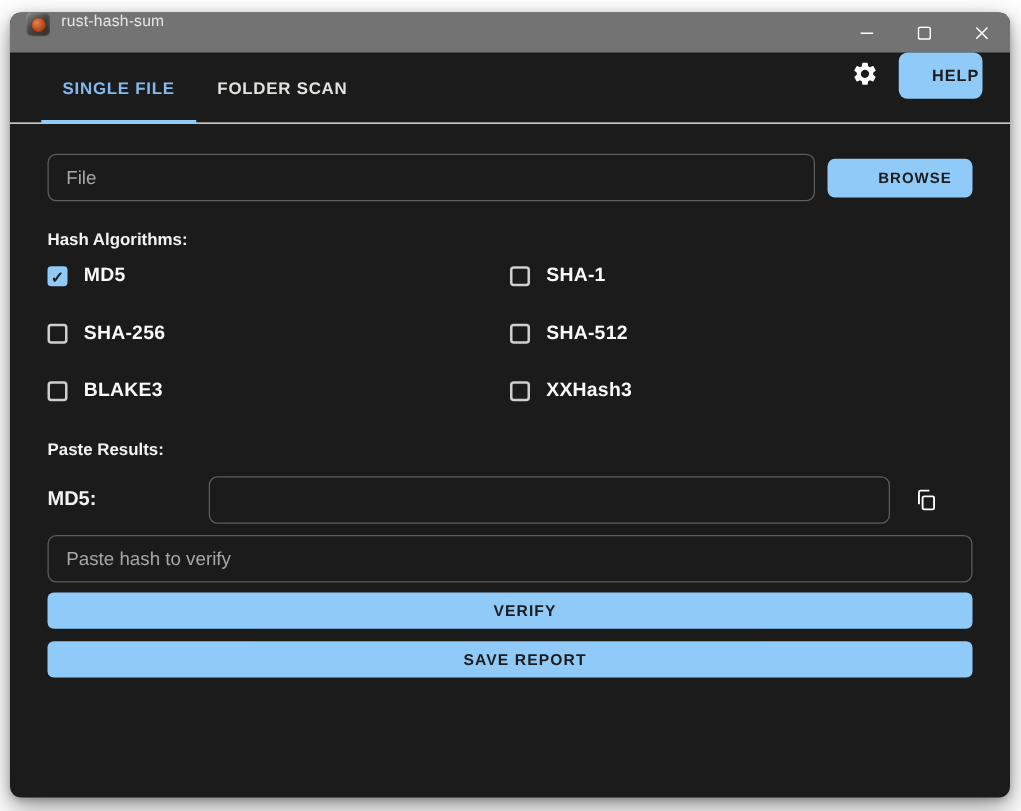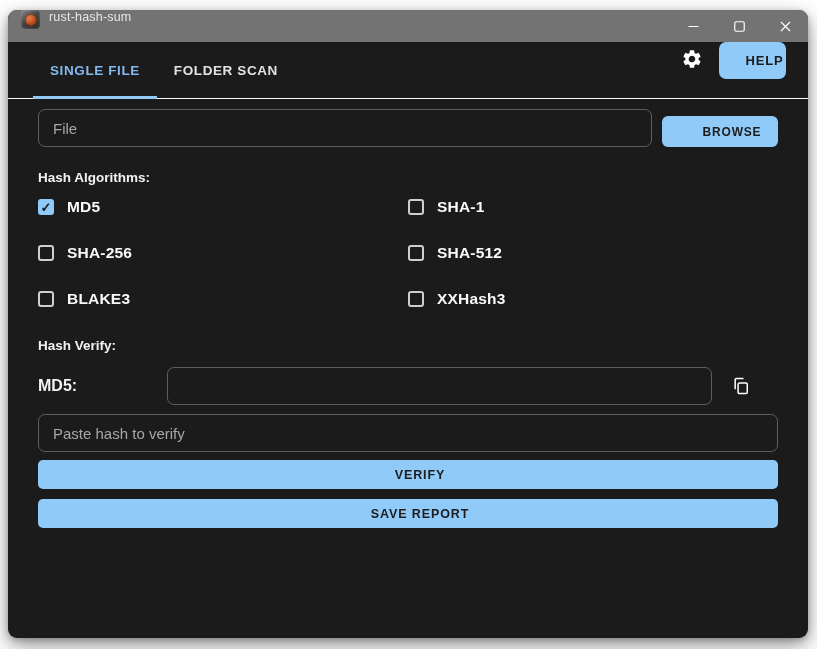--- a/index.html
+++ b/index.html
@@ -53,21 +53,21 @@
   .tabrow .spacer{flex:1;}
   .gear-btn{width:34px;height:34px;display:flex;align-items:center;justify-content:center;cursor:pointer;margin-right:10px;}
   .btn{
     background:#90caf9;color:#1c1c1c;border:none;border-radius:7px;cursor:pointer;
     font-family:"Liberation Sans",sans-serif;font-weight:600;
     display:flex;align-items:center;justify-content:center;padding-left:30px;
   }
   .help-btn{width:67px;height:37px;font-size:13px;letter-spacing:.8px;}
   
   .content{padding:10px 30px 0 30px;flex:1;display:flex;flex-direction:column;}
-  .file-row{display:flex;align-items:flex-end;margin-top:0;}
+  .file-row{display:flex;align-items:center;margin-top:14px;}
   .text-input{
     background:transparent;border:1px solid #5e5e5e;border-radius:7px;
     color:#e8e8e8;font-family:"Liberation Sans",sans-serif;font-size:15px;
     padding:0 14px;height:38px;outline:none;box-sizing:border-box;
   }
   .text-input::placeholder{color:#a9a6a3;opacity:1;}
   .file-input{flex:1;}
   .browse-btn{width:116px;height:31px;font-size:12px;letter-spacing:.8px;margin-left:10px;border-radius:6px;}
   .section-label{color:#f2f2f2;font-size:13.5px;font-weight:700;margin-top:23px;}
   
@@ -160,21 +160,21 @@
       <div class="check-item">
         <span class="checkbox">✓</span>
         <span class="check-label">BLAKE3</span>
       </div>
       <div class="check-item">
         <span class="checkbox">✓</span>
         <span class="check-label">XXHash3</span>
       </div>
     </div>
 
-    <div class="section-label">Hash Verify:</div>
+    <div class="section-label">Paste Results:</div>
     <div class="result-row">
       <div class="result-label">MD5:</div>
       <input class="text-input result-input" type="text" readonly="" value="" style="">
       <div class="copy-btn">
         <svg width="20" height="20" viewBox="0 0 24 24" fill="none" stroke="#ffffff" stroke-width="1.8">
           <rect x="8.5" y="8.5" width="11" height="12.5" rx="1.5"></rect>
           <path d="M5 16 V4.5 A1.5 1.5 0 0 1 6.5 3 H15"></path>
         </svg>
       </div>
     </div>

